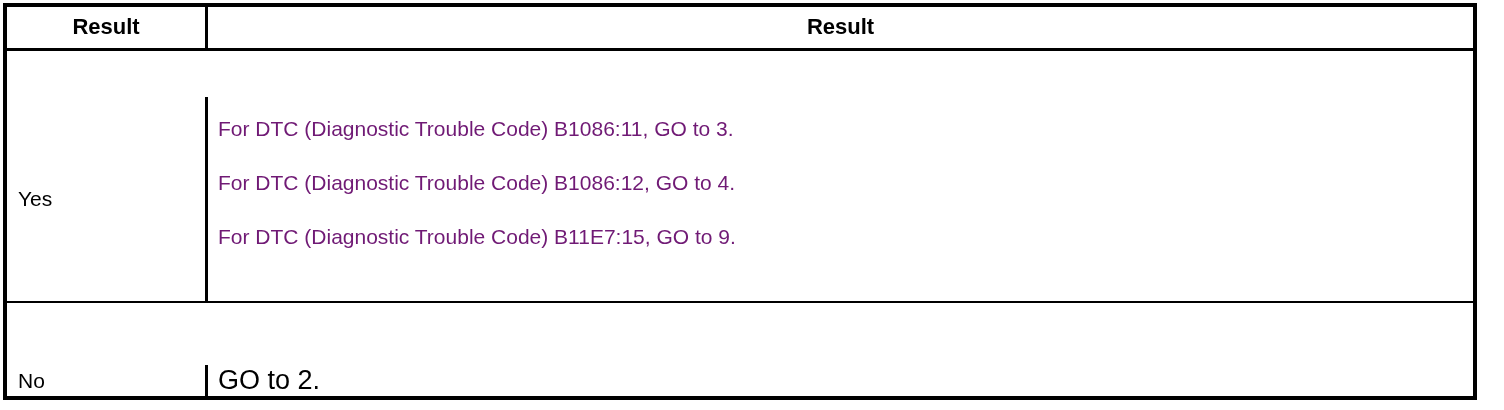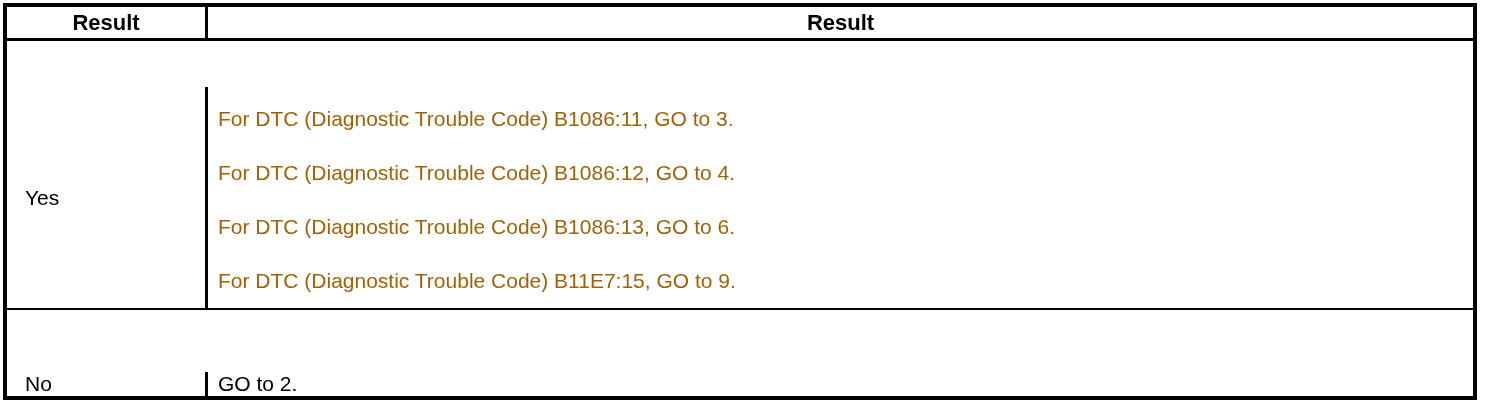--- a/index.html
+++ b/index.html
@@ -36,71 +36,70 @@
     height: 279px;
     border-bottom: 2px solid #000000;
   }
   .no-row { flex: 1; margin-top: 16px; }
   .result-cell {
     width: 201px;
     flex: 0 0 201px;
     border-right: 3px solid #000000;
     display: flex;
     align-items: center;
-    padding-left: 18px;
+    padding-left: 11px;
     font-size: 21px;
     color: #000000;
   }
   .action-cell {
     flex: 1;
     display: flex;
     align-items: center;
     padding-left: 10px;
-    font-size: 21px;
+    font-size: 27px;
     color: #000000;
   }
   .header-cell {
     justify-content: center;
     padding-left: 0;
     font-weight: bold;
     font-size: 22px;
   }
   .actions {
     flex: 1;
     display: flex;
     flex-direction: column;
     padding-top: 5px;
     padding-left: 10px;
   }
   .action-line {
     height: 54px;
     display: flex;
     align-items: center;
     font-size: 21px;
-    color: #a16207;
+    color: #701a75;
     white-space: nowrap;
   }
 </style>
 </head>
 <body>
 
 <div class="page">
   <div class="doc-table">
 
     <div class="row header-row">
       <div class="result-cell header-cell">Result</div>
       <div class="action-cell header-cell">Result</div>
     </div>
 
     <div class="row yes-row">
       <div class="result-cell">Yes</div>
       <div class="actions">
         <div class="action-line">For DTC (Diagnostic Trouble Code) B1086:11, GO to 3.</div>
         <div class="action-line">For DTC (Diagnostic Trouble Code) B1086:12, GO to 4.</div>
-        <div class="action-line">For DTC (Diagnostic Trouble Code) B1086:13, GO to 6.</div>
         <div class="action-line">For DTC (Diagnostic Trouble Code) B11E7:15, GO to 9.</div>
       </div>
     </div>
 
     <div class="row no-row">
       <div class="result-cell">No</div>
       <div class="action-cell">GO to 2.</div>
     </div>
 
   </div>

